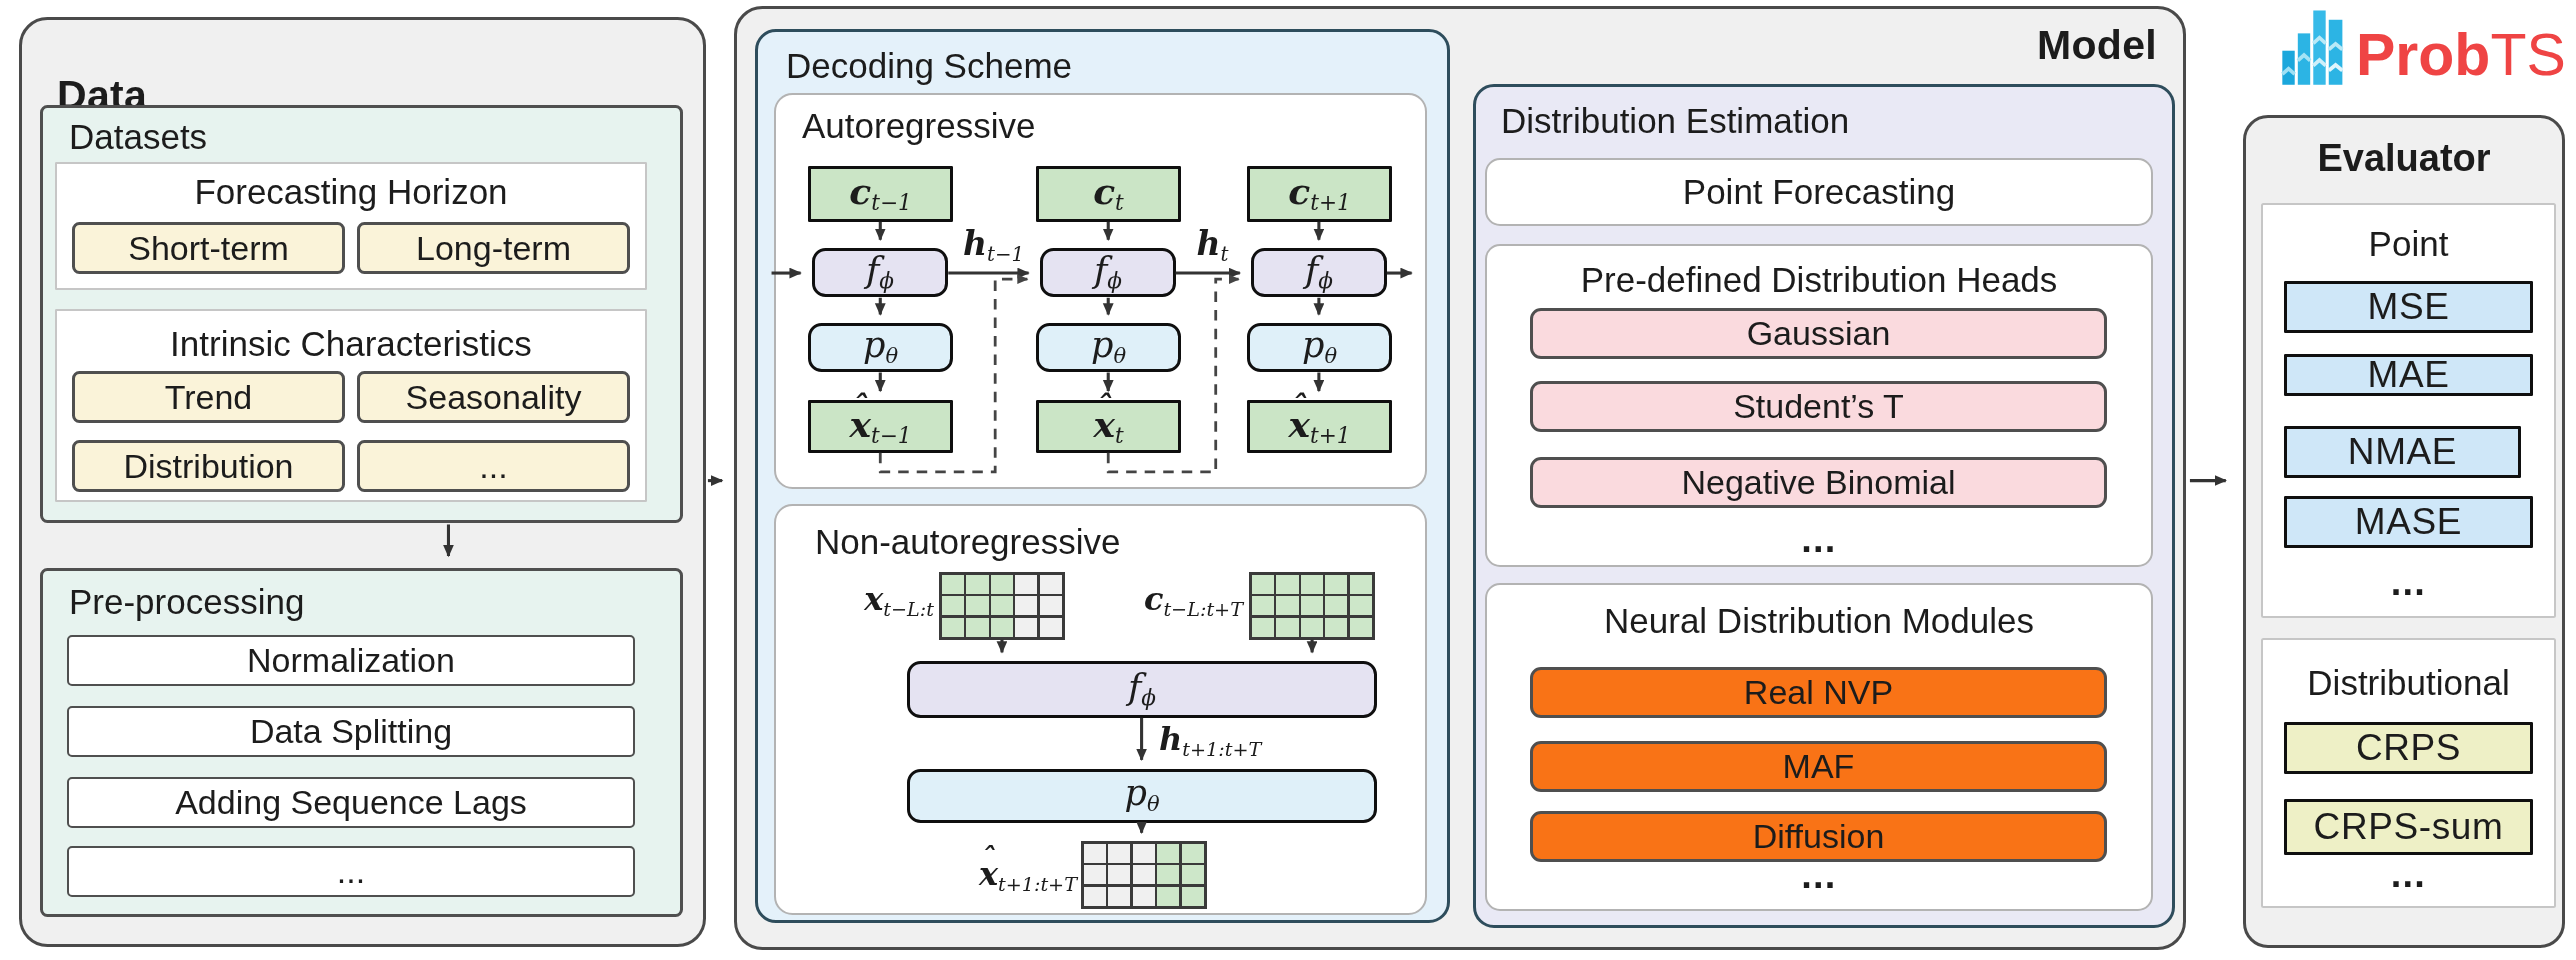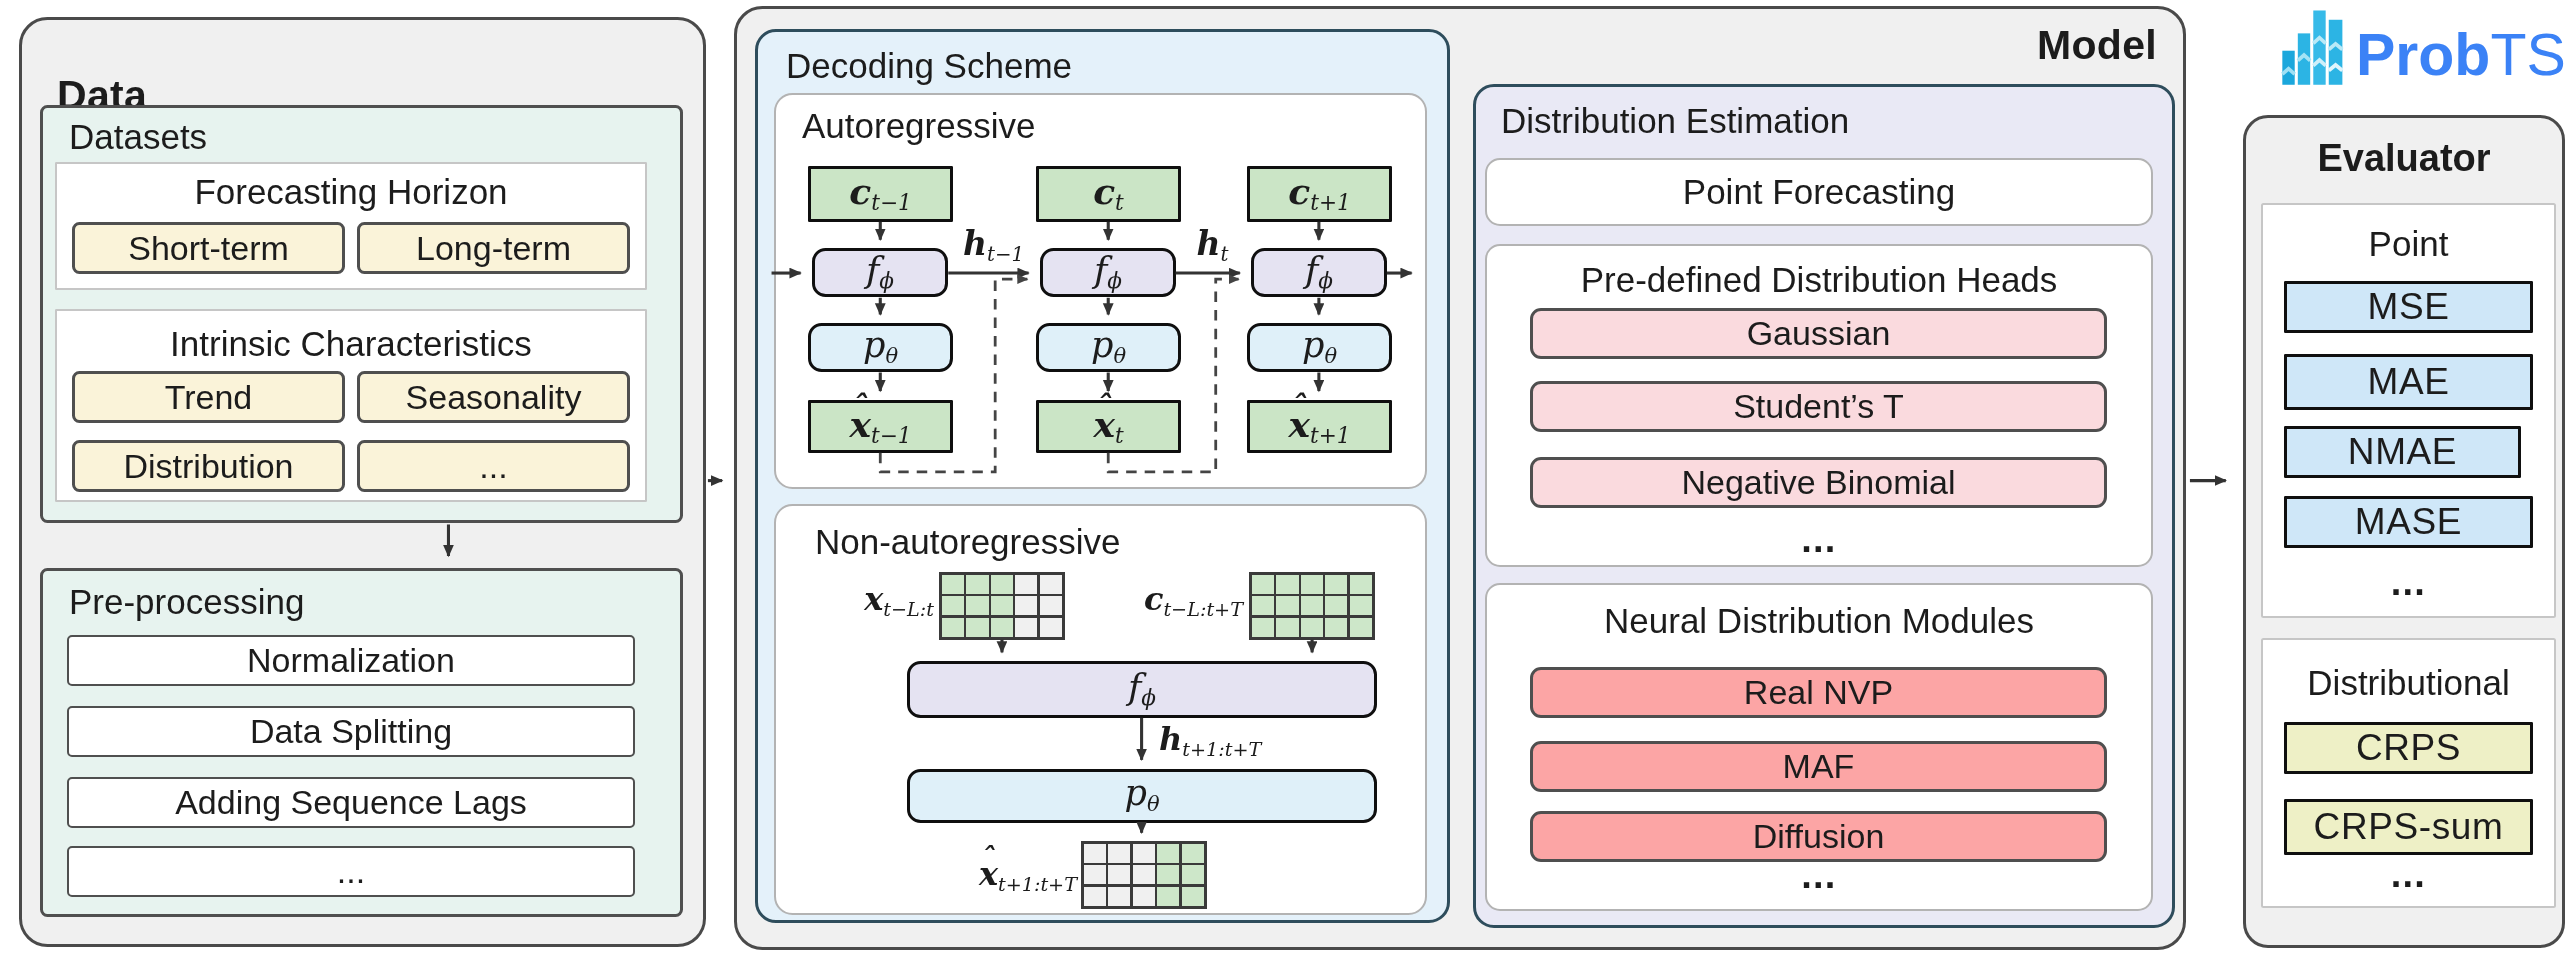--- a/index.html
+++ b/index.html
@@ -12,21 +12,21 @@
   
   .subpanel{border:3.7px solid #2e4d5c;border-radius:21px;}
   
   .holder{background:#ffffff;border:2.5px solid #b3b3b3;border-radius:18.5px;}
   
   .litebox{background:#ffffff;border:2.5px solid #c6c6c6;border-radius:2.5px;}
   .mintbox{background:#e7f3ef;border:3.1px solid #4f4f4f;border-radius:7.4px;}
   .cream{background:#faf3d9;border:3.1px solid #4f4f4f;border-radius:7.4px;}
   .whitestep{background:#ffffff;border:2.5px solid #4f4f4f;border-radius:5px;}
   .pink{background:#fadade;border:3.1px solid #4f4f4f;border-radius:11px;}
-  .orange{background:#fca5a5;border:3.1px solid #4f4f4f;border-radius:11px;}
+  .orange{background:#f97316;border:3.1px solid #4f4f4f;border-radius:11px;}
   .mblue{background:#cfe7f8;border:3.1px solid #0f0f0f;border-radius:1.2px;}
   .mgreen{background:#eef0c6;border:3.1px solid #0f0f0f;border-radius:1.2px;}
   .greenbox{background:#cbe5c6;border:3.7px solid #0f0f0f;border-radius:1.2px;}
   .lavbox{background:#e5e3f2;border:3.7px solid #0f0f0f;border-radius:13.6px;}
   .bluebox{background:#dff0f9;border:3.7px solid #0f0f0f;border-radius:13.6px;}
   .ptitle{font-weight:bold;font-size:41px;letter-spacing:0.3px;}
   .stitle{font-size:35px;}
   .itemtext{font-size:34px;}
   .mtext{font-size:37px;letter-spacing:0.6px;}
   .dots{font-size:38px;font-weight:bold;letter-spacing:1.2px;}
@@ -39,21 +39,21 @@
   
   .seqgrid{border:3.1px solid #3a3a3a;
     background-image:
       repeating-linear-gradient(90deg, transparent 0 22px, #3a3a3a 22px 24.5px),
       repeating-linear-gradient(180deg, transparent 0 19px, #3a3a3a 19px 21.4px),
       var(--fill);}
   .g-in{--fill:linear-gradient(90deg,#cde7c9 0 72px,#f0f0f0 72px 100%);}
   .g-all{--fill:linear-gradient(90deg,#cde7c9 0 100%);}
   .g-out{--fill:linear-gradient(90deg,#f0f0f0 0 72px,#cde7c9 72px 100%);}
   #arrow-layer{position:absolute;left:0;top:0;pointer-events:none;}
-  .logo-text{font-size:59px;line-height:62px;color:#3b82f6;white-space:nowrap;}
+  .logo-text{font-size:59px;line-height:62px;color:#ef4444;white-space:nowrap;}
   .logo-text .b{font-weight:800;}
 </style>
 </head>
 <body>
 
 <div id="canvas">
 
   <div>
     <div class="abs panel" style="left:18.5px;top:17.3px;width:687px;height:930px;"></div>
     <div class="abs ptitle" style="left:57px;top:32px;margin-top:40px;">Data</div>
@@ -205,21 +205,21 @@
     </div>
   </div>
 
   <div>
     <div class="abs panel" style="left:2243px;top:115px;width:322px;height:833px;border-radius:25px;"></div>
     <div class="abs" style="left:2243px;top:137px;width:322px;text-align:center;font-weight:bold;font-size:38px;">Evaluator</div>
 
     <div class="abs litebox" style="left:2261px;top:203px;width:295px;height:415px;"></div>
     <div class="abs stitle" style="left:2261px;top:224px;width:295px;text-align:center;">Point</div>
     <div class="abs mblue flexc mtext" style="left:2284px;top:281px;width:249px;height:52px;">MSE</div>
-    <div class="abs mblue flexc mtext" style="left:2284px;top:354px;width:249px;height:56px;">MAE</div>
+    <div class="abs mblue flexc mtext" style="left:2284px;top:354px;width:249px;height:42px;">MAE</div>
     <div class="abs mblue flexc mtext" style="left:2284px;top:426px;width:237px;height:52px;">NMAE</div>
     <div class="abs mblue flexc mtext" style="left:2284px;top:496px;width:249px;height:52px;">MASE</div>
     <div class="abs dots" style="left:2261px;top:561px;width:295px;text-align:center;">...</div>
 
     <div class="abs litebox" style="left:2261px;top:638px;width:295px;height:270px;"></div>
     <div class="abs stitle" style="left:2261px;top:663px;width:295px;text-align:center;">Distributional</div>
     <div class="abs mgreen flexc mtext" style="left:2284px;top:722px;width:249px;height:52px;">CRPS</div>
     <div class="abs mgreen flexc mtext" style="left:2284px;top:799px;width:249px;height:56px;">CRPS-sum</div>
     <div class="abs dots" style="left:2261px;top:853px;width:295px;text-align:center;">...</div>
   </div>

